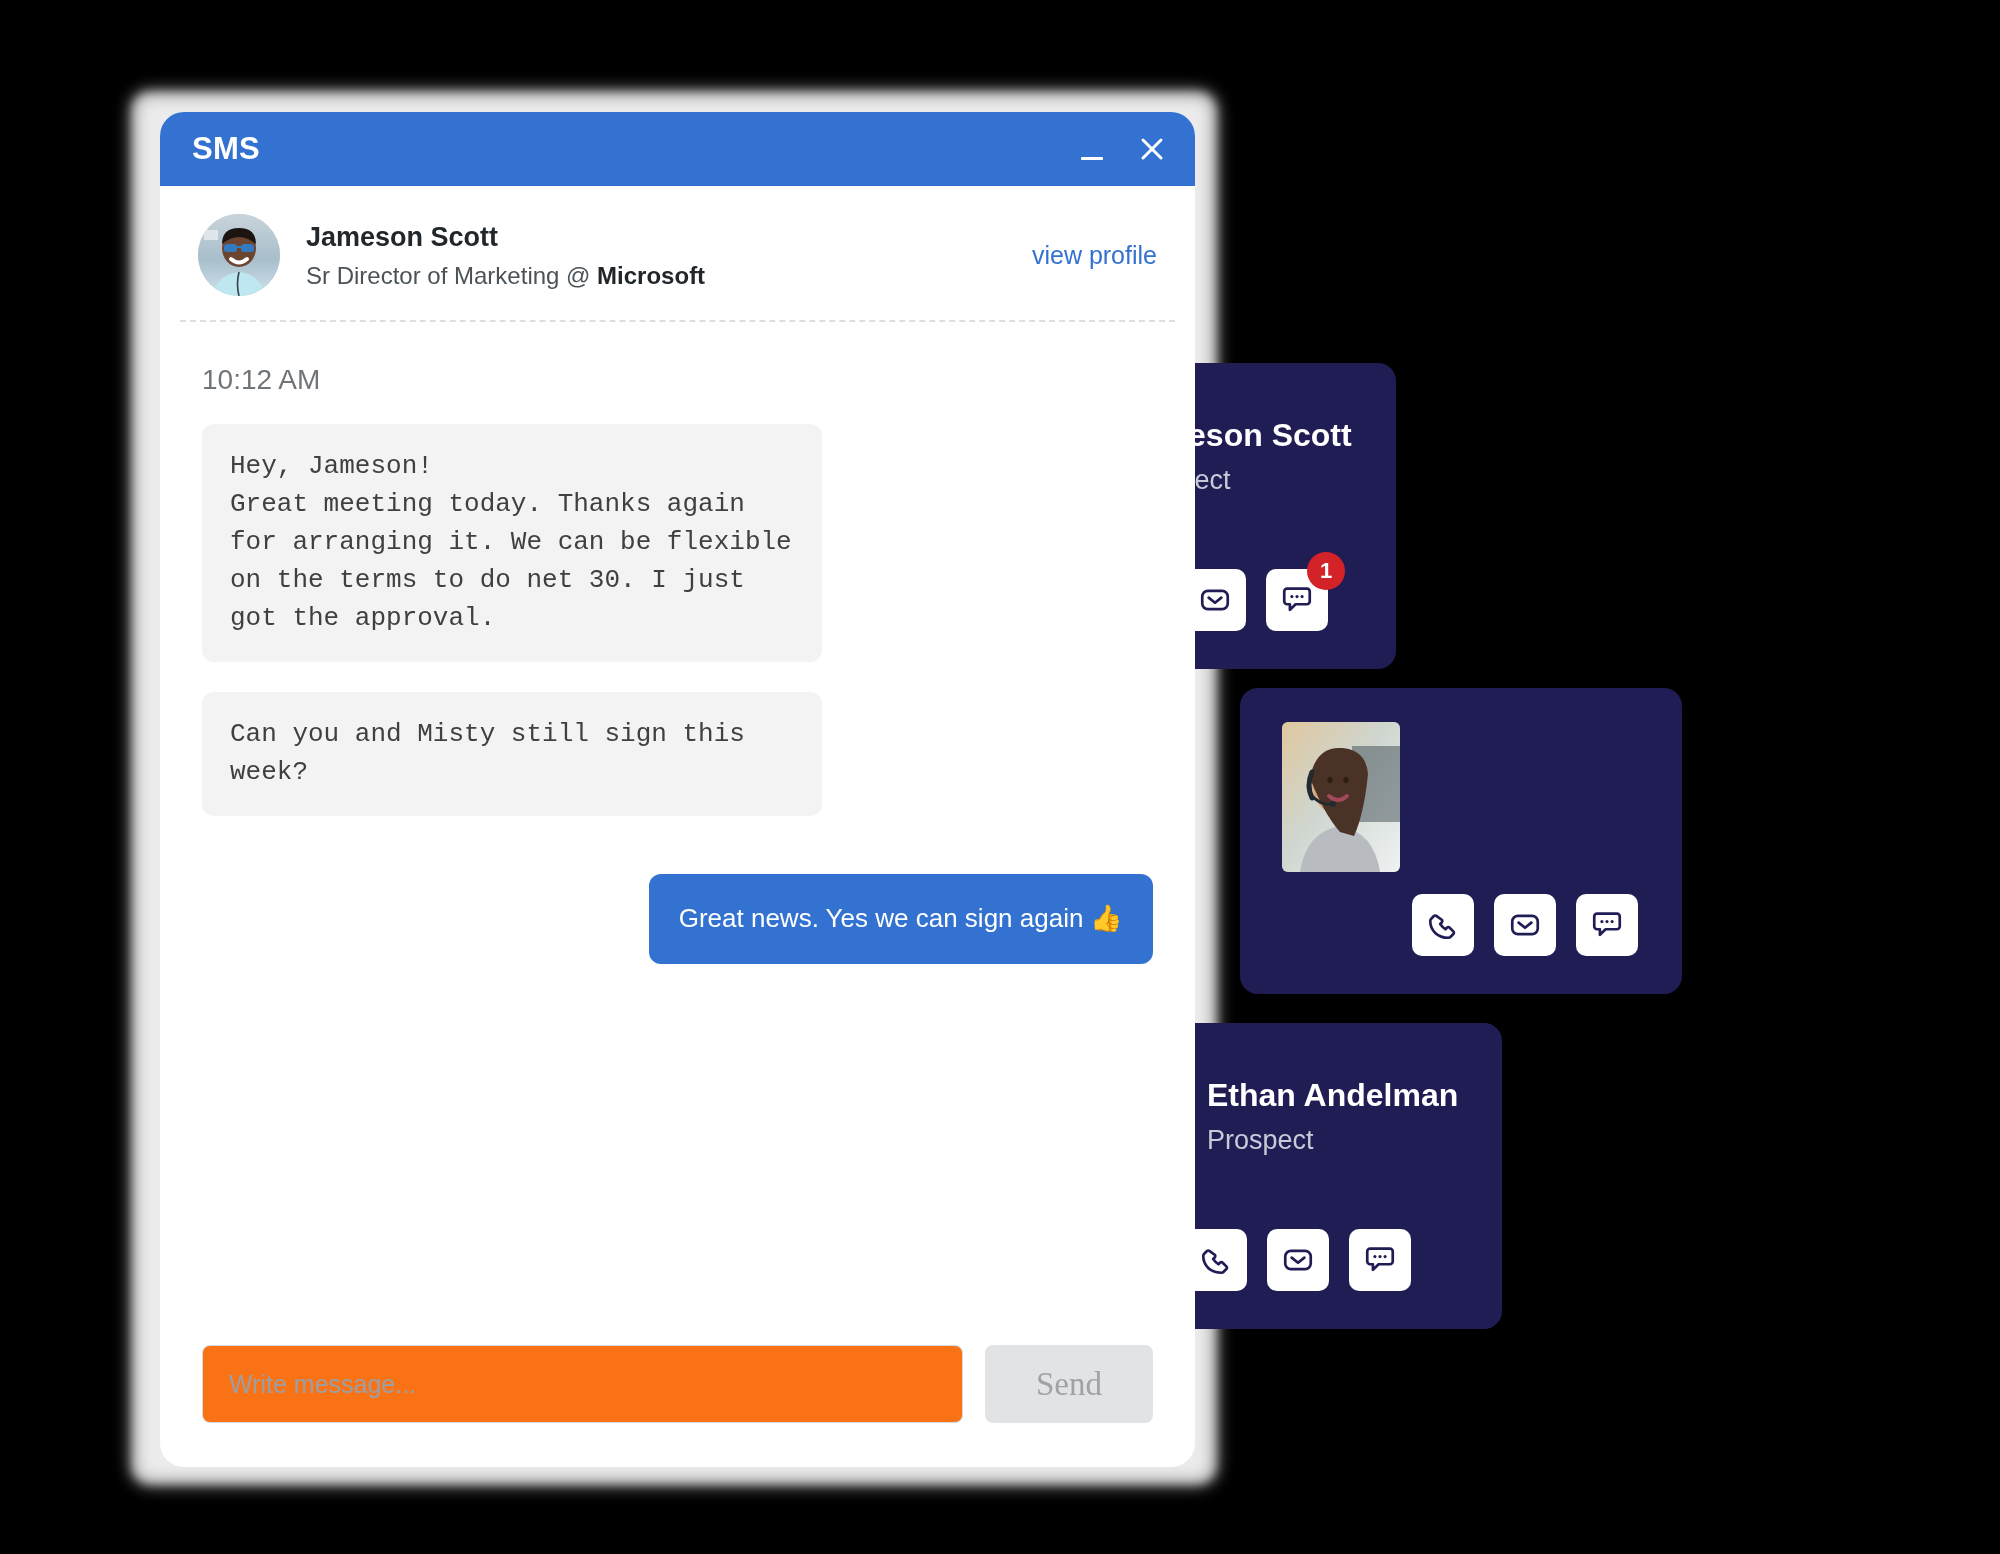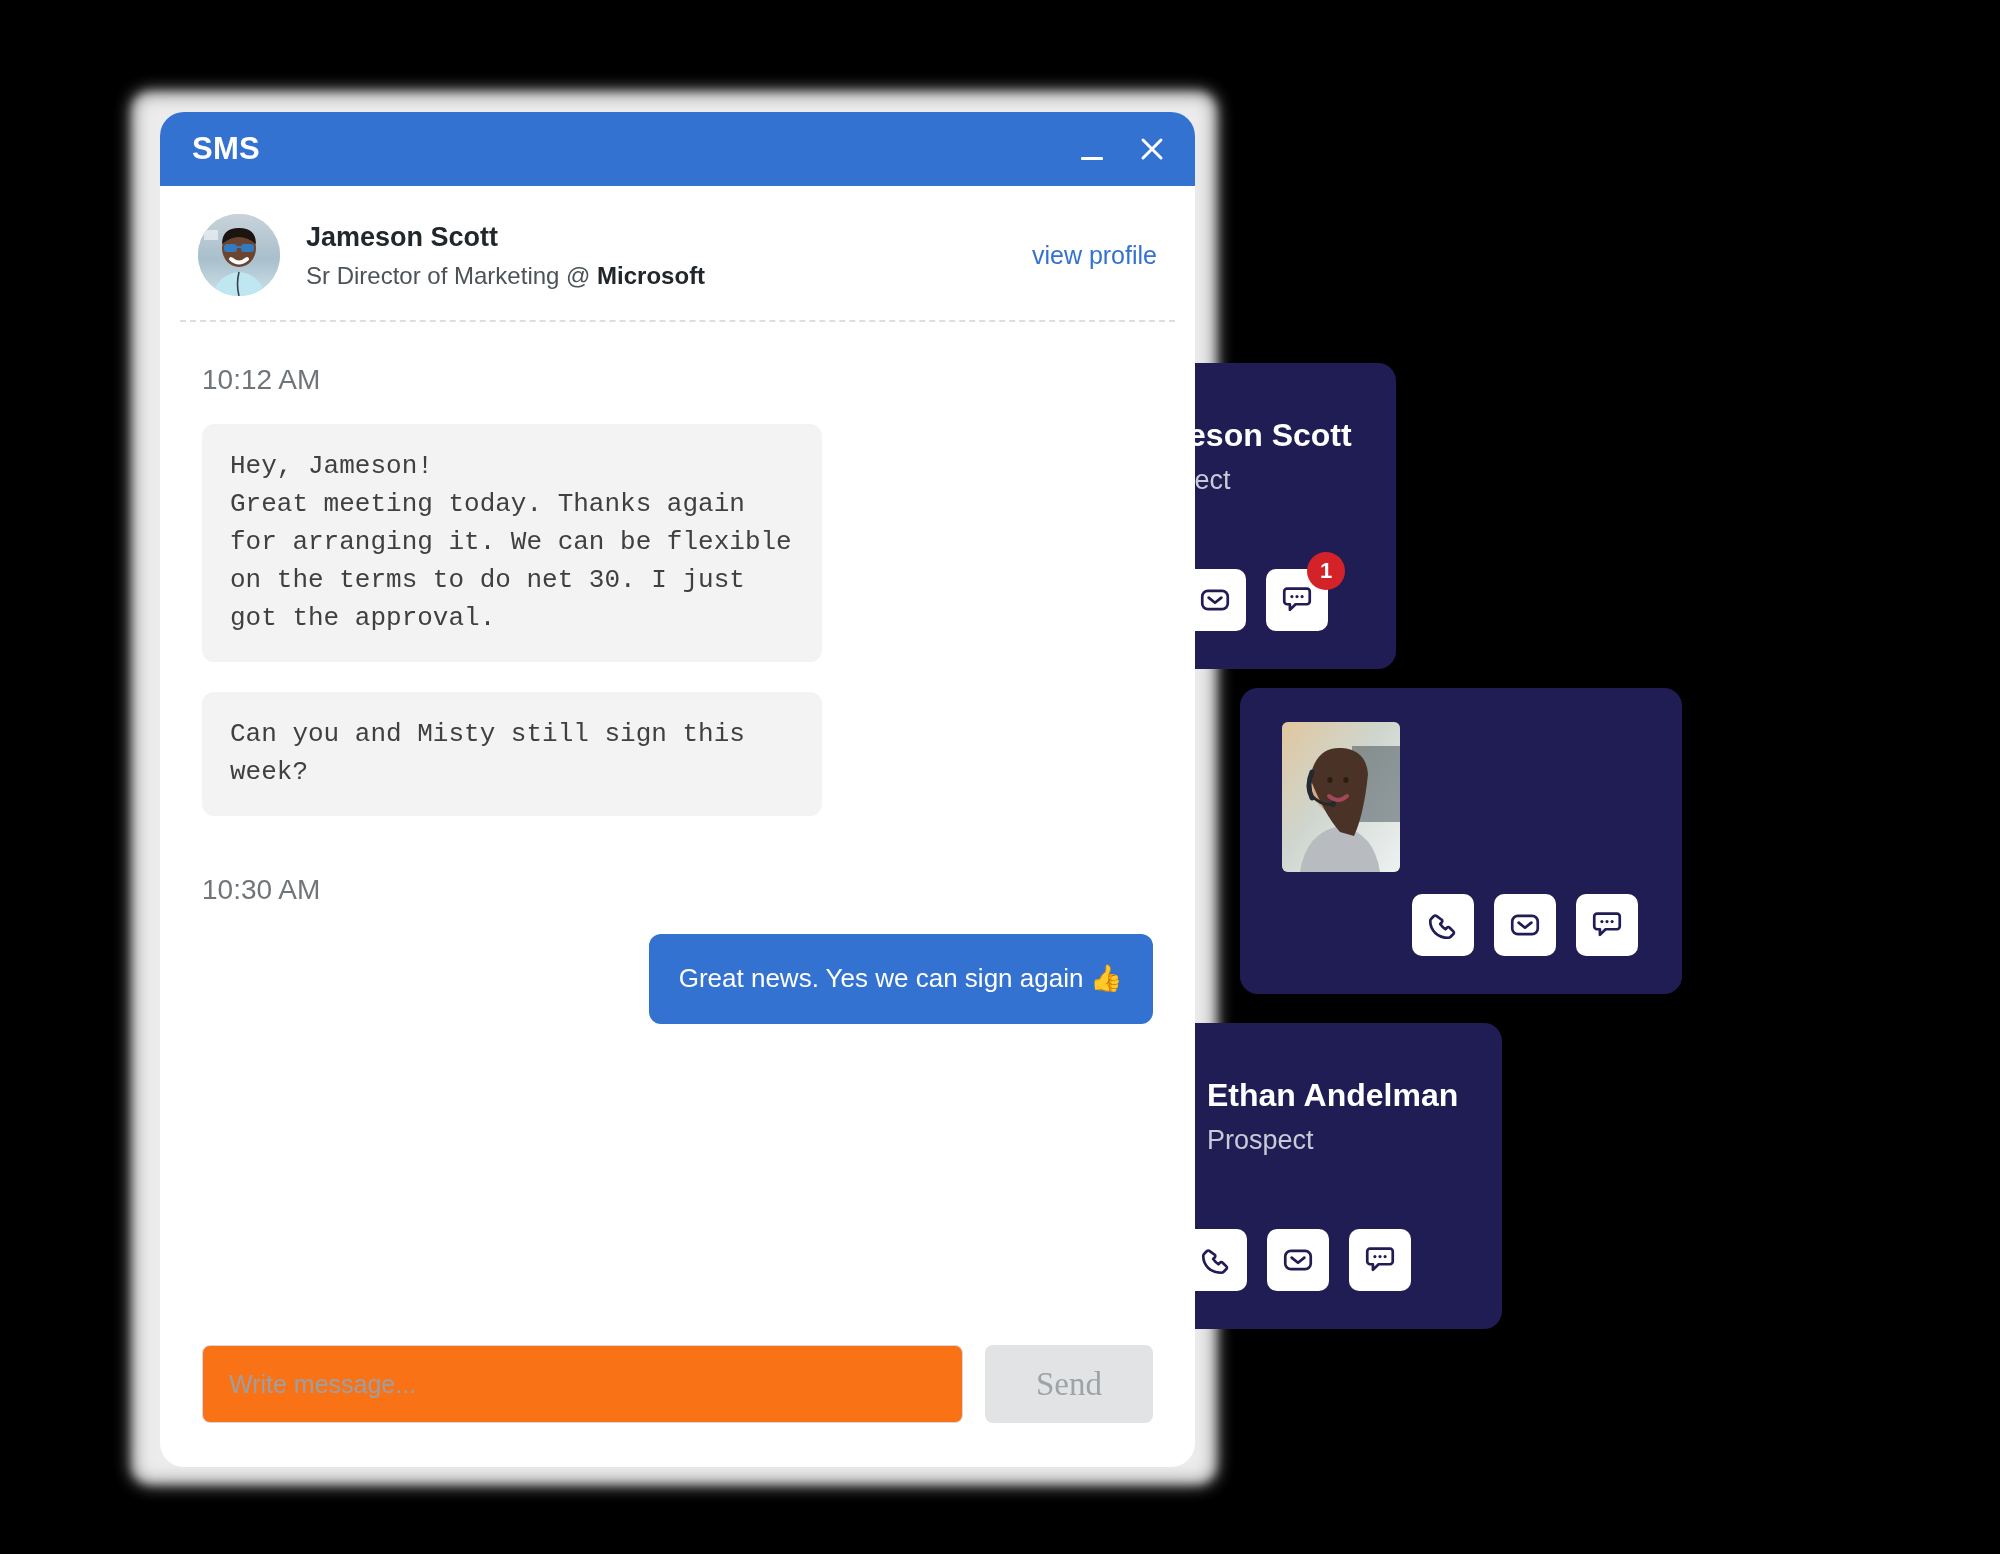--- a/index.html
+++ b/index.html
@@ -351,21 +351,20 @@
 
   <div class="divider-dashed"></div>
 
   <div class="thread">
     <div class="time-stamp right-ish">10:12 AM</div>
     <div class="bubble incoming">Hey, Jameson!
 Great meeting today. Thanks again for arranging it.  We can be flexible on the terms to do net 30. I just got the approval.</div>
     <div class="gap-22"></div>
     <div class="bubble incoming">Can you and Misty still sign this week?</div>
     <div class="gap-60"></div>
-    <div class="time-stamp right-ish">10:30 AM</div>
     <div class="bubble outgoing">Great news. Yes we can sign again 👍</div>
   </div>
 
   <div class="composer">
     <input class="message-input" type="text" placeholder="Write message..." style="">
     <button class="send-button">Send</button>
   </div>
 
 </div>
 

